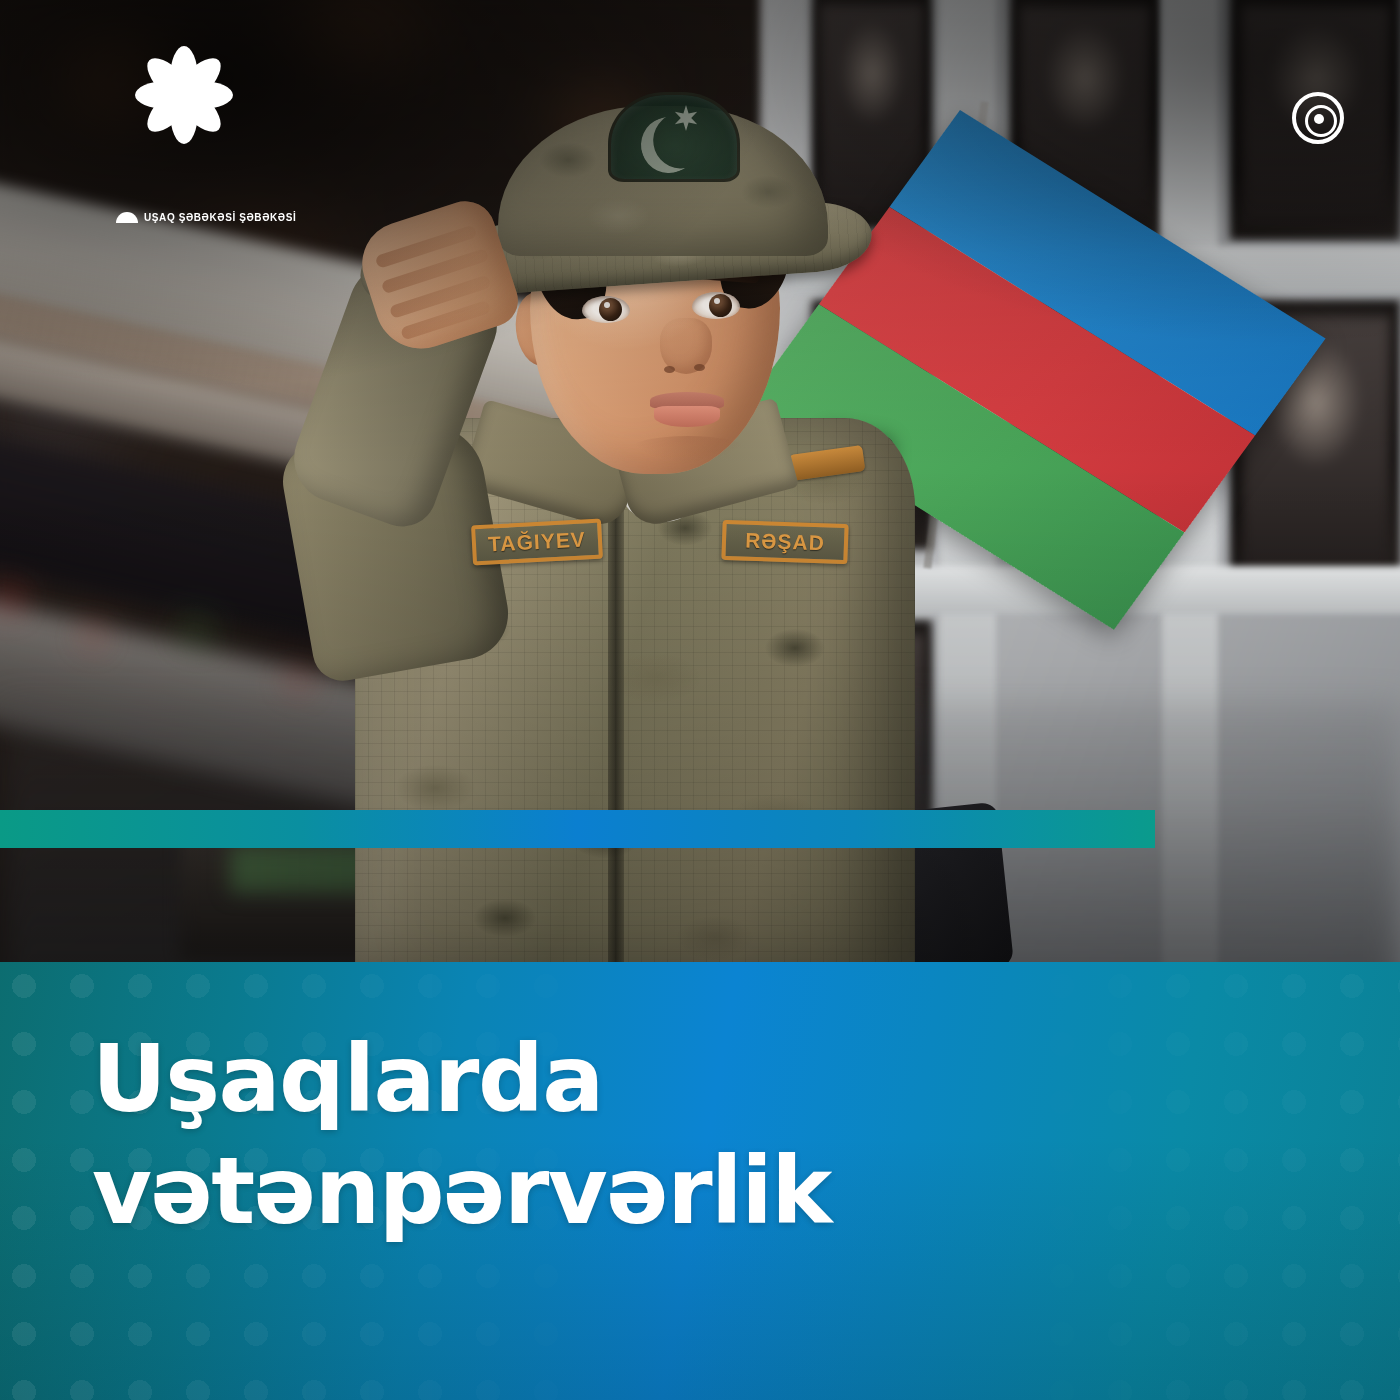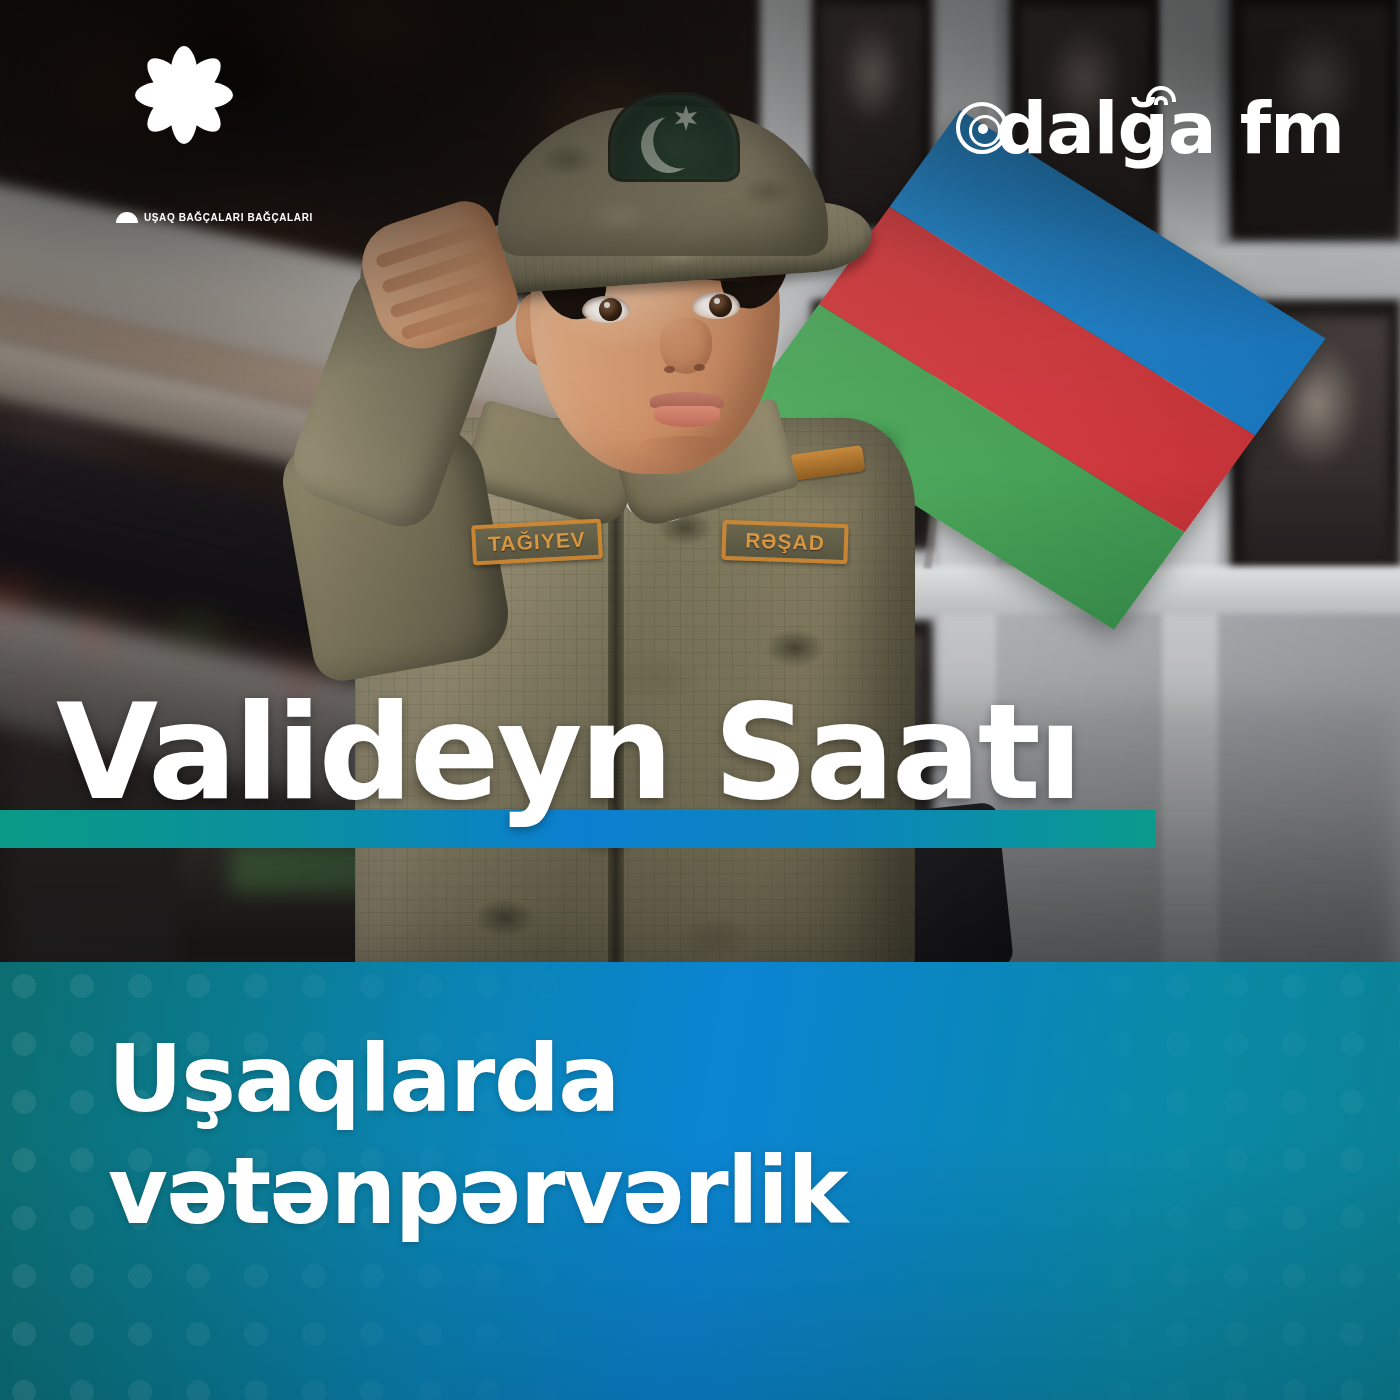--- a/index.html
+++ b/index.html
@@ -506,21 +506,21 @@
     -webkit-mask-image: linear-gradient(270deg, rgba(0,0,0,.8) 0%, rgba(0,0,0,0) 100%);
             mask-image: linear-gradient(270deg, rgba(0,0,0,.8) 0%, rgba(0,0,0,0) 100%);
   }
   .subtitle{
     position:absolute; left:92px; top:62px; width:1230px; z-index:3;
     font-family:"DejaVu Sans", sans-serif;
     font-size:92px; font-weight:700; color:#fff;
     letter-spacing:-1.5px; line-height:112px;
     text-shadow:0 2px 6px rgba(0,0,0,.2);
   }
-  .subtitle .ln{ display:block;margin-left:16px; }
+  .subtitle .ln{ display:block; }
 </style>
 </head>
 <body>
 
 <div id="poster">
 
   <div class="photo">
 
     <div class="bg-foliage"></div>
 
@@ -640,31 +640,29 @@
       <div class="petal" style="transform:rotate(135deg);"></div>
       <div class="petal" style="transform:rotate(180deg);"></div>
       <div class="petal" style="transform:rotate(225deg);"></div>
       <div class="petal" style="transform:rotate(270deg);"></div>
       <div class="petal" style="transform:rotate(315deg);"></div>
       <div class="mark-core"></div>
       <div class="mark-b">b</div>
     </div>
     <div class="tagline-row">
       <span class="arch"></span>
-      <span class="tagline">UŞAQ BAĞÇALARI BAĞÇALARI</span>
+      <span class="tagline">UŞAQ ŞƏBƏKƏSİ ŞƏBƏKƏSİ</span>
     </div>
   </div>
 
   <div class="dalga">
     <span class="dalga-mark"></span>
-    <span class="dalga-text">dalğa fm<span class="wave"></span><span class="wave small"></span></span>
   </div>
 
   <div class="title-bar"></div>
-  <div class="title">Valideyn Saatı</div>
 
   <div class="bottom">
     <div class="dots"></div>
     <div class="dots-r"></div>
     <div class="subtitle">
       <span class="ln">Uşaqlarda vətənpərvərlik</span>
     </div>
   </div>
 
 </div>

